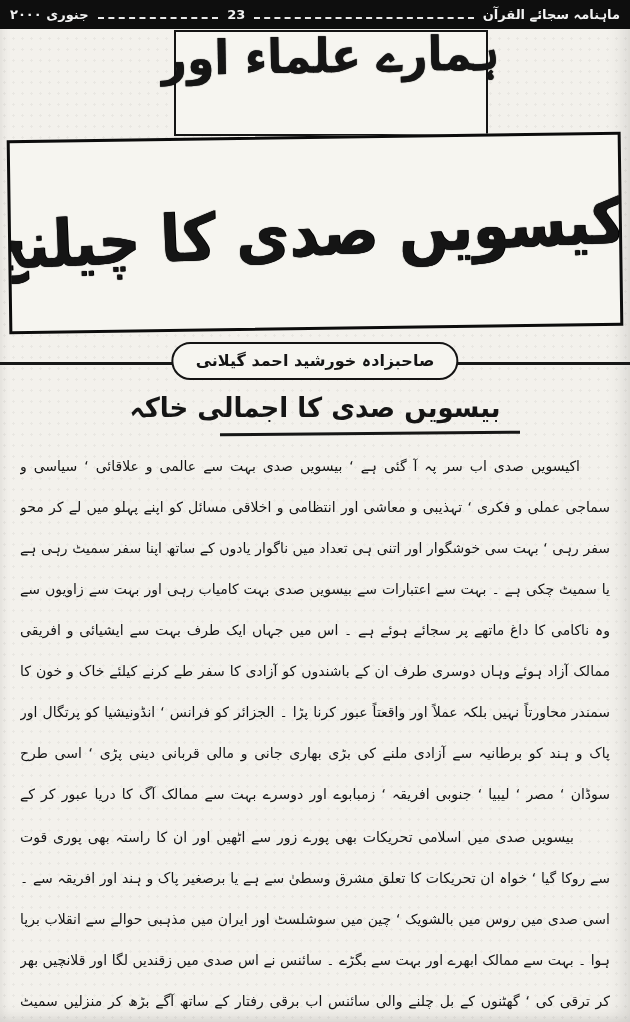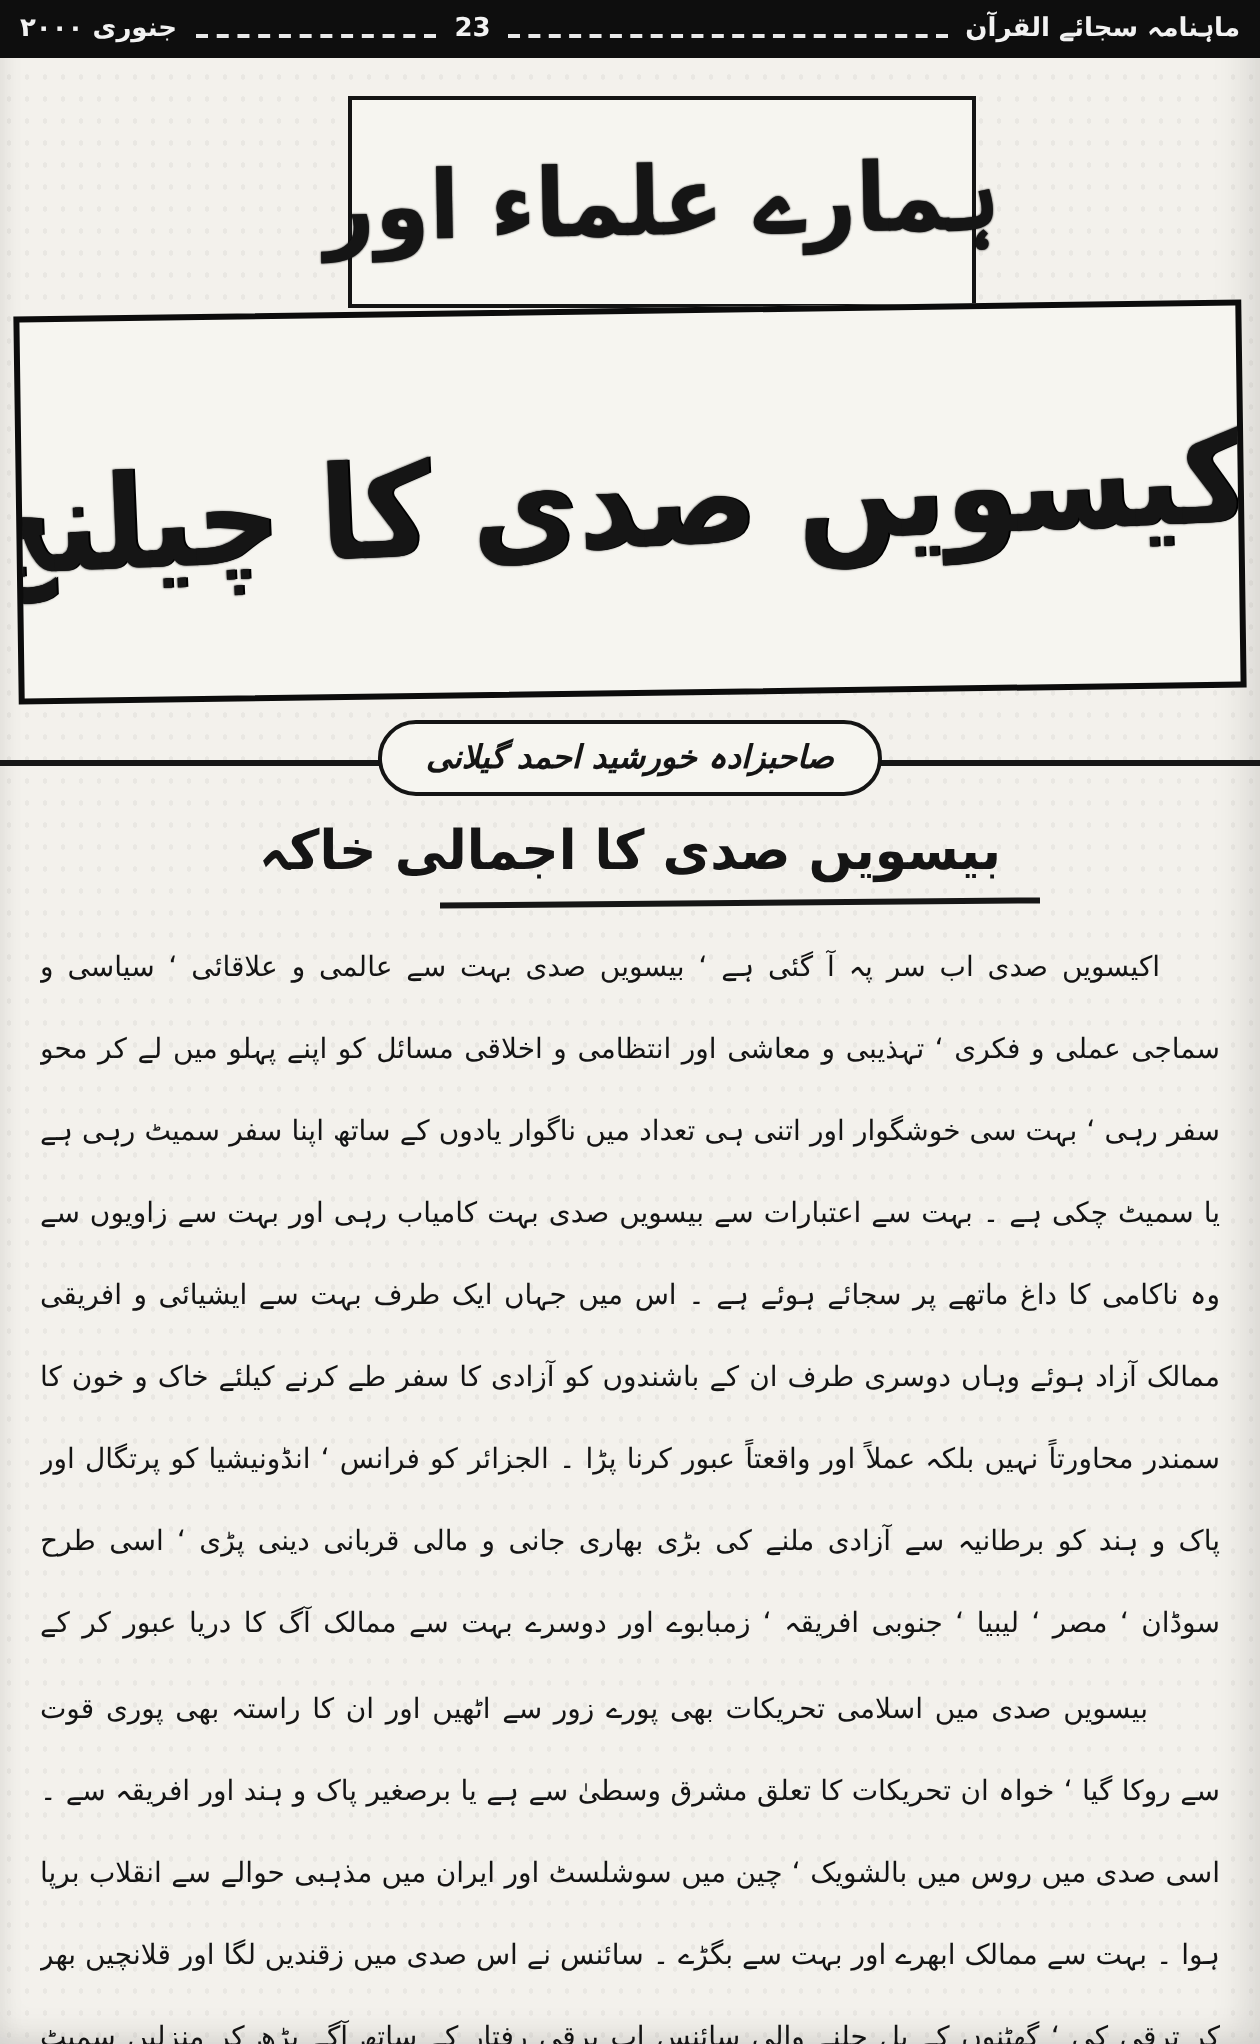--- a/index.html
+++ b/index.html
@@ -33,25 +33,25 @@
     height:0;
     border-bottom:2px dashed #e9e9e9;
     margin:0 9px;
     position:relative;
     top:4px;
   }
   .topbar .dashfill.short{flex:0.55;}
   
   .kicker-box{
     width:314px;height:106px;
-    margin:20px 142px 0 0;
+    margin:2px 142px 0 0;
     border:2px solid #141414;
     box-sizing:border-box;
     background:#f6f5f0;
-    display:flex;align-items:center;justify-content:center;
+    display:flex;justify-content:center;
     overflow:visible;
   }
   .kicker-title{
     font-size:44px;
     font-weight:bold;
     white-space:nowrap;
     transform:rotate(-1deg) scaleY(1.08);
     text-shadow:0 0 1px #000;
   }
   
@@ -70,21 +70,20 @@
     font-weight:bold;
     white-space:nowrap;
     transform:rotate(-1.6deg) scaleY(1.12);
     text-shadow:0 0 1px #000, 1px 0 0 #000;
   }
   
   .author-sep{
     position:relative;
     height:46px;
     margin-top:10px;
-    font-style:italic;
   }
   .author-sep .rule{
     position:absolute;
     left:0;right:0;top:22px;
     height:3px;
     background:#171717;
   }
   .author-pill{
     position:absolute;
     top:2px;

